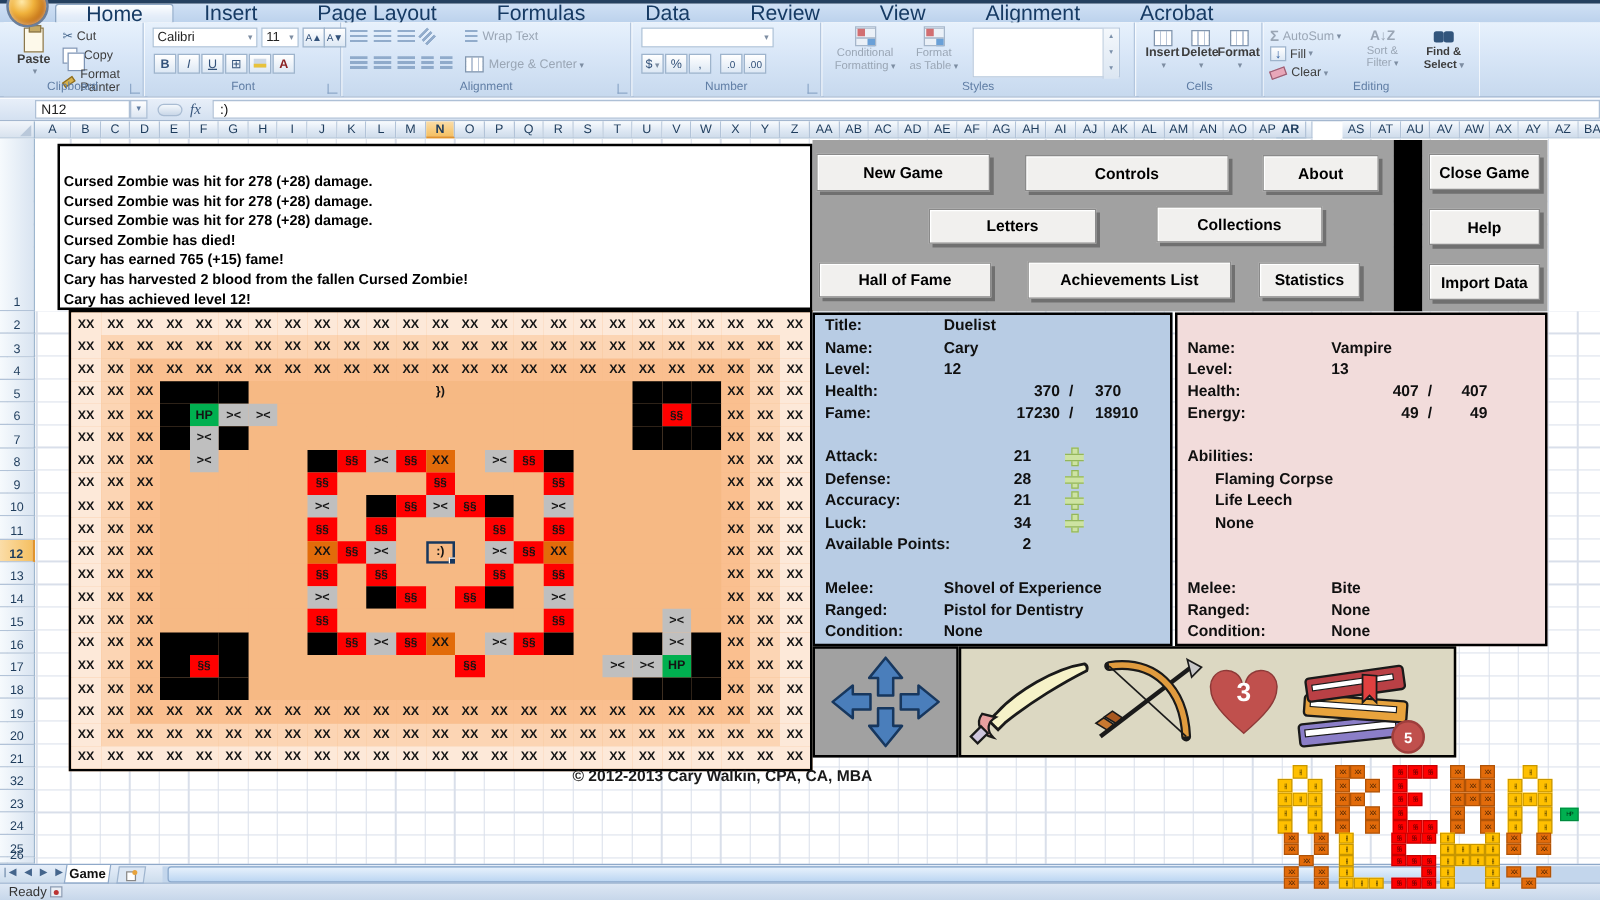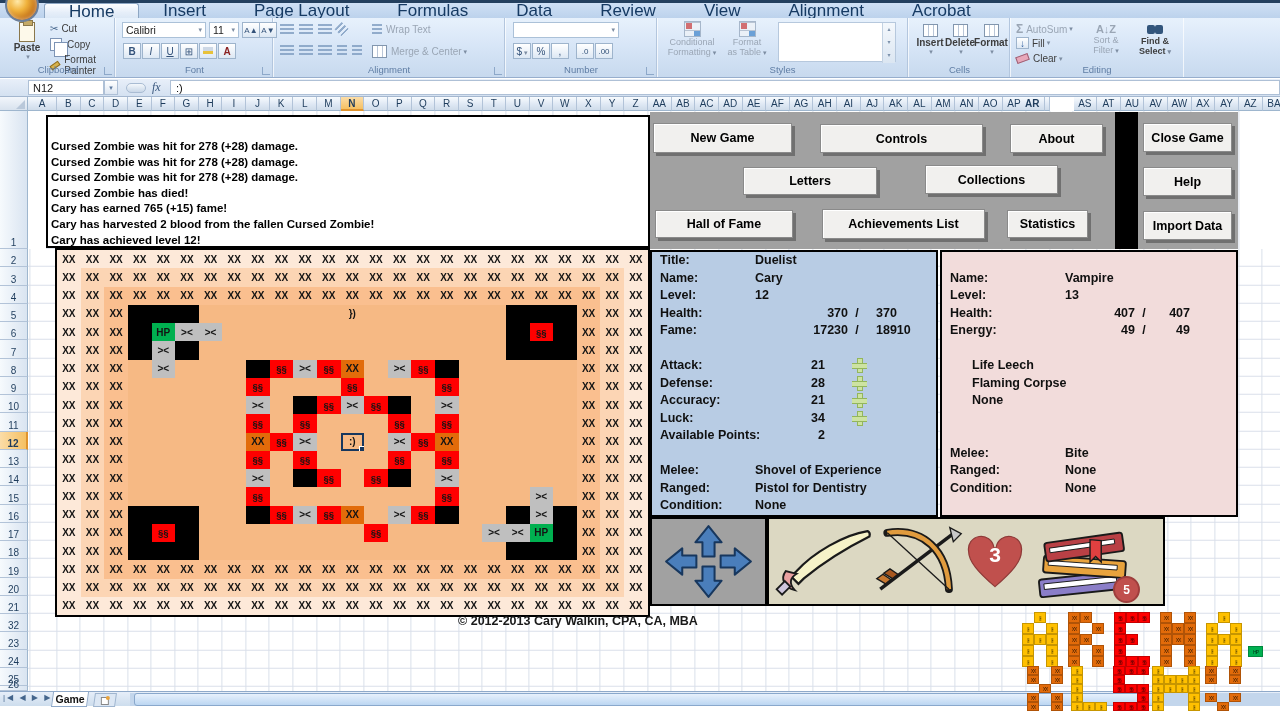--- a/index.html
+++ b/index.html
@@ -1060,24 +1060,27 @@
           <div class="pmax" style="left: 206px; width: 42px;">407</div>
         </div>
         <div class="prow">
           <div class="plabel">Energy:</div>
           <div class="pcur" style="left: 96px; width: 97px;">49</div>
           <div class="pslash" style="left: 195px; width: 14px;">/</div>
           <div class="pmax" style="left: 206px; width: 42px;">49</div>
         </div>
         <div class="prow"></div>
         <div class="prow">
+          <div class="plabel">Abilities:</div>
+        </div>
+        <div class="prow">
+          <div class="pindent">Flaming Corpse</div>
+        </div>
+        <div class="prow">
           <div class="pindent">Life Leech</div>
-        </div>
-        <div class="prow">
-          <div class="pindent">Flaming Corpse</div>
         </div>
         <div class="prow">
           <div class="pindent">None</div>
         </div>
         <div class="prow"></div>
         <div class="prow"></div>
         <div class="prow">
           <div class="plabel">Melee:</div>
           <div class="pvalue" style="left: 123px;">Bite</div>
         </div>
@@ -1156,20 +1159,24 @@
         <span>Game</span>
       </div>
     <div class="instab">
         <i></i>
       </div>
     <div class="hscroll">
       <div class="hthumb"></div>
     </div>
   </div>
 
+  <div class="statusbar">
+    <div class="ready">Ready</div>
+    <div class="macroico"></div>
+  </div>
 
   <div class="logo" id="logo">
       <div class="lcell c-yellow" style="left: 1034px; top: 612px; width: 12px; height: 11px;">|-|</div>
       <div class="lcell c-yellow" style="left: 1022px; top: 623px; width: 12px; height: 11px;">|-|</div>
       <div class="lcell c-yellow" style="left: 1046px; top: 623px; width: 12px; height: 11px;">|-|</div>
       <div class="lcell c-yellow" style="left: 1022px; top: 634px; width: 12px; height: 11px;">|-|</div>
       <div class="lcell c-yellow" style="left: 1034px; top: 634px; width: 12px; height: 11px;">|-|</div>
       <div class="lcell c-yellow" style="left: 1046px; top: 634px; width: 12px; height: 11px;">|-|</div>
       <div class="lcell c-yellow" style="left: 1022px; top: 645px; width: 12px; height: 11px;">|-|</div>
       <div class="lcell c-yellow" style="left: 1046px; top: 645px; width: 12px; height: 11px;">|-|</div>

